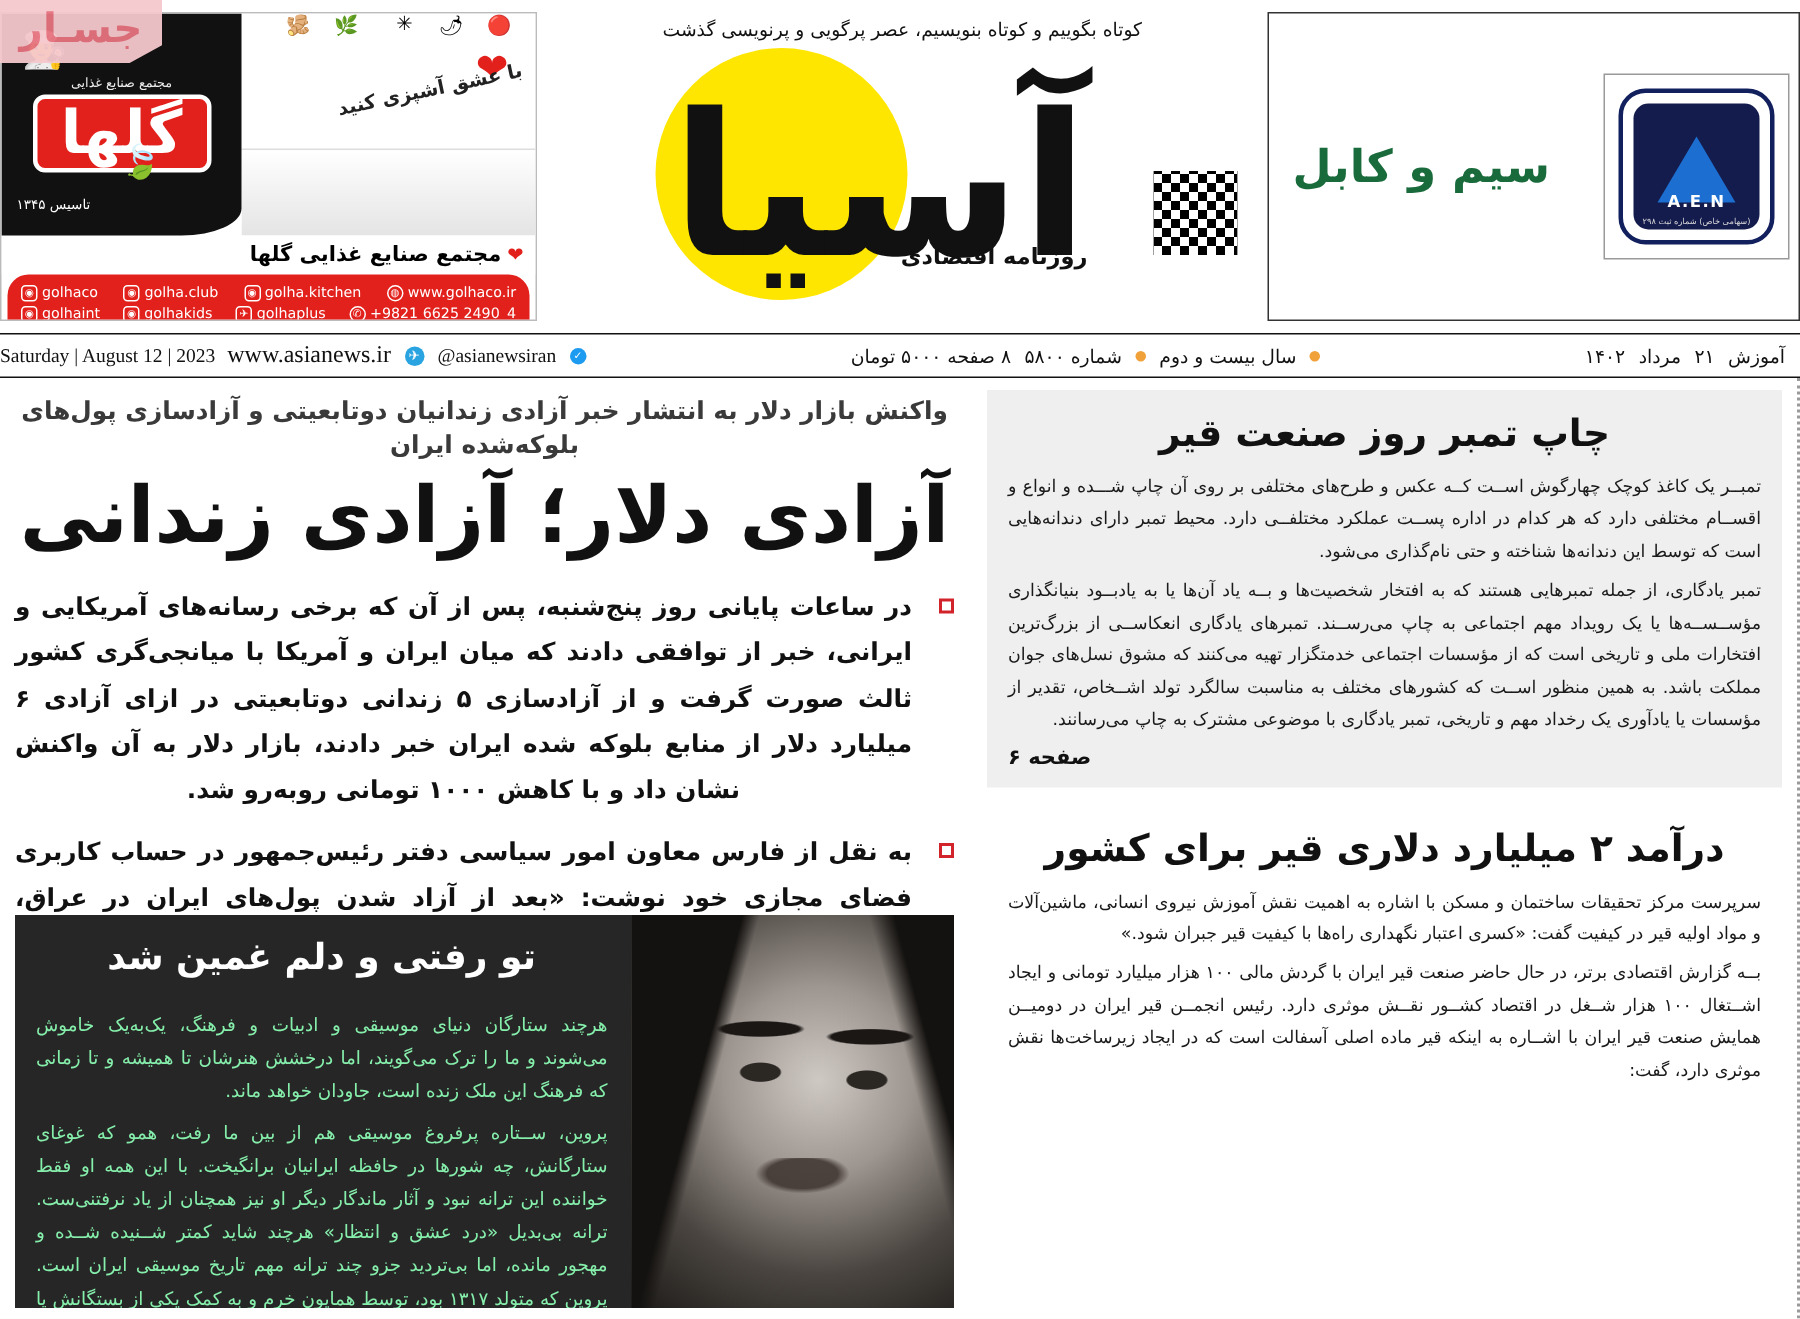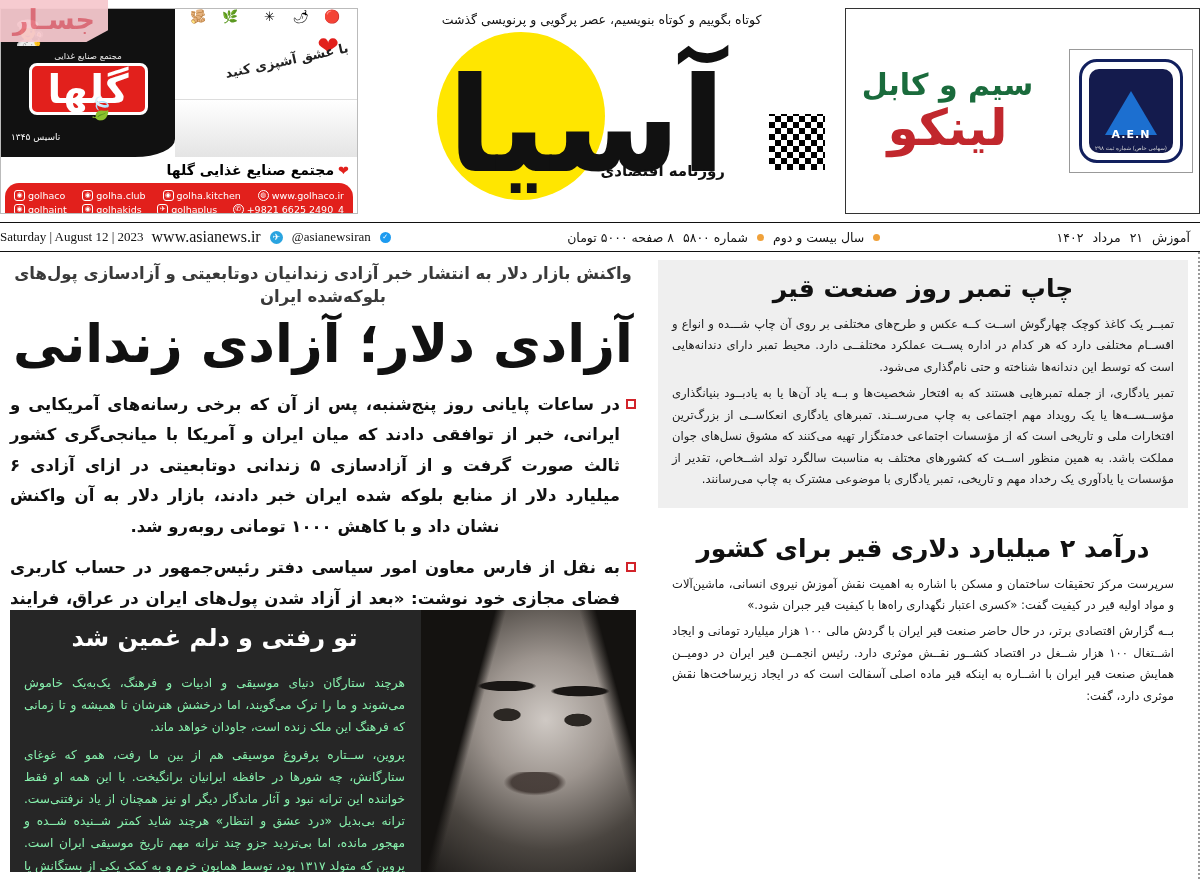--- a/index.html
+++ b/index.html
@@ -28,21 +28,21 @@
     display: flex; flex-direction: row-reverse; align-items: stretch;
   }
 
   
   .ad-right {
     width: 358px; margin: 8px 8px 8px 0; border: 1px solid #bbb;
     background: #fff; position: relative; overflow: hidden;
   }
   .ad-right-top { display: flex; height: 148px; }
   .ad-brand {
-    width: 174px; background: #111; position: relative;
+    width: 160px; background: #111; position: relative;
     display: flex; flex-direction: column; align-items: center; justify-content: center;
     border-bottom-right-radius: 40px 18px;
   }
   .ad-brand-sub { color:#fff; font-size: 8.5px; margin-bottom:2px; opacity:.92; }
   .ad-brand-logo {
     background: #e2201c; color: #fff; font-size: 40px; font-weight: bold;
     padding: 0 16px; border-radius: 8px; line-height: 46px;
     border: 3px solid #fff; position: relative;
   }
   .ad-leaf { position:absolute; top:20px; left:56px; color:#2aa84a; font-size:22px; }
@@ -174,21 +174,21 @@
 
   
   .kicker {
     font-size: 16.5px; font-weight: bold; color:#3a3a3a; text-align:center;
     line-height:1.4; margin-bottom: 6px;
   }
   .lead-head {
     font-size: 52px; font-weight: bold; color:#111; text-align:center;
     line-height:1.18; letter-spacing:-1px; margin: 4px 0 14px;
   }
-  .para { display:flex; gap:6px; margin-bottom: 11px; align-items:flex-start; }
+  .para { display:flex; gap:18px; margin-bottom: 11px; align-items:flex-start; }
   .bullet {
     width:10px; height:10px; border:2.2px solid #d2232a; background:#fff;
     margin-top: 9px; flex:none;
   }
   .para p {
     flex:1; font-size: 16.5px; font-weight:bold; line-height: 1.85;
     text-align: justify; text-align-last: center; color:#111;
   }
   .page-ref {
     font-size: 15px; font-weight:bold; color:#111; margin-top: 4px;
@@ -330,21 +330,20 @@
         <div class="aen-inner">
           <div class="aen-core">
             <div class="aen-a"></div>
             <div class="aen-label">A.E.N</div>
             <div class="aen-sub">(سهامی خاص)   شماره ثبت ۲۹۸</div>
           </div>
         </div>
       </div>
       <div class="linko-text">
         <div class="linko-l1">سیم و کابل</div>
-        <div class="linko-l2">لینکو</div>
       </div>
     </div>
   </div>
 
   <div class="infobar">
     <div class="seg ib-right">
       <span>آموزش</span>
       <span>۲۱</span>
       <span>مرداد</span>
       <span>۱۴۰۲</span>
@@ -368,20 +367,21 @@
   </div>
 
   <div class="content">
 
     <div class="col-side">
 
       <div class="side-card">
         <div class="side-head">چاپ تمبر روز صنعت قیر</div>
         <p>تمبــر یک کاغذ کوچک چهارگوش اســت کــه عکس و طرح‌های مختلفی بر روی آن چاپ شـــده و انواع و اقســام مختلفی دارد که هر کدام در اداره پســت عملکرد مختلفــی دارد. محیط تمبر دارای دندانه‌هایی است که توسط این دندانه‌ها شناخته و حتی نام‌گذاری می‌شود.</p>
         <p>تمبر یادگاری، از جمله تمبرهایی هستند که به افتخار شخصیت‌ها و بــه یاد آن‌ها یا به یادبــود بنیانگذاری مؤســســه‌ها یا یک رویداد مهم اجتماعی به چاپ می‌رســند. تمبرهای یادگاری انعکاســی از بزرگ‌ترین افتخارات ملی و تاریخی است که از مؤسسات اجتماعی خدمتگزار تهیه می‌کنند که مشوق نسل‌های جوان مملکت باشد. به همین منظور اســت که کشورهای مختلف به مناسبت سالگرد تولد اشــخاص، تقدیر از مؤسسات یا یادآوری یک رخداد مهم و تاریخی، تمبر یادگاری با موضوعی مشترک به چاپ می‌رسانند.</p>
+        <div class="side-ref">صفحه ۶</div>
       </div>
 
       <div class="side-card plain">
         <div class="side-head">درآمد ۲ میلیارد دلاری قیر برای کشور</div>
         <p>سرپرست مرکز تحقیقات ساختمان و مسکن با اشاره به اهمیت نقش آموزش نیروی انسانی، ماشین‌آلات و مواد اولیه قیر در کیفیت گفت: «کسری اعتبار نگهداری راه‌ها با کیفیت قیر جبران شود.»</p>
         <p>بــه گزارش اقتصادی برتر، در حال حاضر صنعت قیر ایران با گردش مالی ۱۰۰ هزار میلیارد تومانی و ایجاد اشــتغال ۱۰۰ هزار شــغل در اقتصاد کشــور نقــش موثری دارد. رئیس انجمــن قیر ایران در دومیــن همایش صنعت قیر ایران با اشــاره به اینکه قیر ماده اصلی آسفالت است که در ایجاد زیرساخت‌ها نقش موثری دارد، گفت:</p>
       </div>
 
     </div>
 

